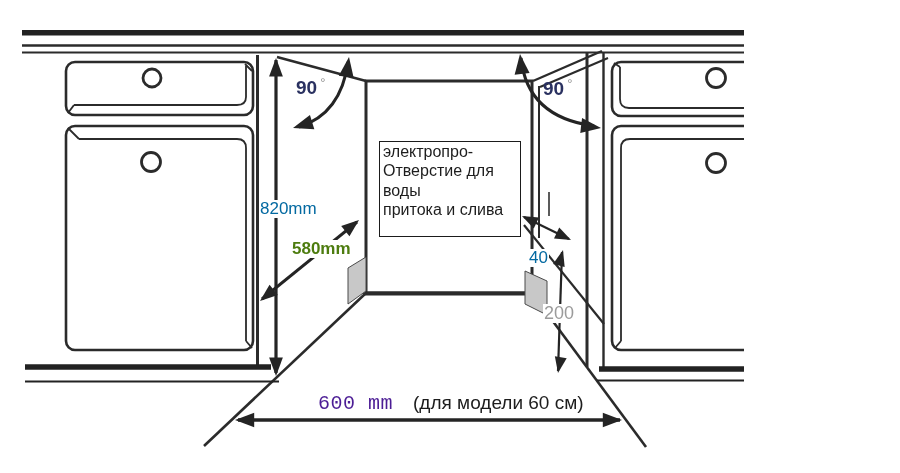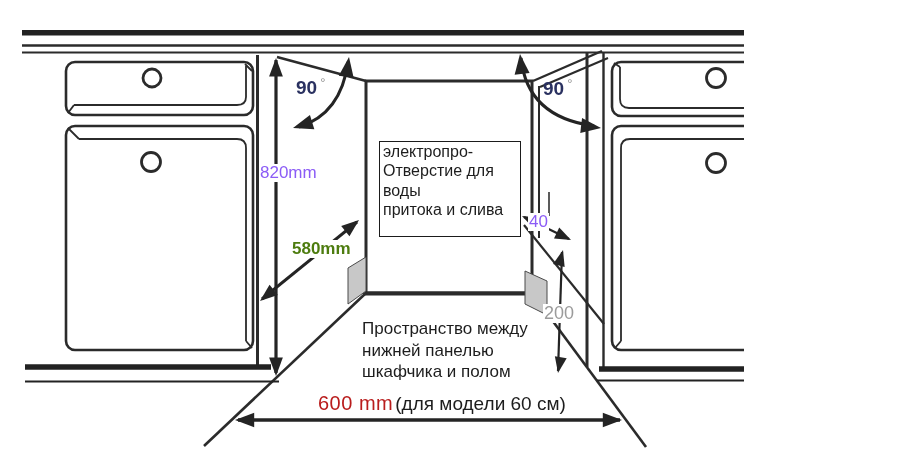--- a/index.html
+++ b/index.html
@@ -2,41 +2,41 @@
 <html><head>
 <meta charset="utf-8">
 <style>
   html,body{margin:0;padding:0;background:#ffffff;}
   #stage{
     position:relative;width:744px;height:473px;background:#ffffff;overflow:hidden;
     font-family:"Liberation Sans","DejaVu Sans",sans-serif;
   }
   #stage svg{position:absolute;left:0;top:0;}
   .label{position:absolute;white-space:nowrap;line-height:1.05;}
-  .dim-gray{color:#8b5cf6;background:#fff;padding:0 1px;}
+  .dim-gray{color:#0369a1;background:#fff;padding:0 1px;margin-top:36px;}
   .lbl-820{left:259px;top:164px;font-size:17px;}
   .lbl-580{left:291px;top:240px;font-size:17px;font-weight:bold;color:#4d7c0f;background:#fff;padding:0 1px;}
   .lbl-80{left:528px;top:213px;font-size:17px;}
   .lbl-100{left:543px;top:304px;font-size:18px;color:#9b9b9b;background:#fff;padding:0 1px;}
   .lbl-angle{font-size:19px;font-weight:bold;color:#2a3160;}
   .lbl-angle .deg{font-size:13px;color:#8f8f8f;font-weight:normal;vertical-align:7px;margin-left:3px;}
   .lbl-angle-left{left:296px;top:76px;}
   .lbl-angle-right{left:543px;top:77px;}
   .note-box{
     position:absolute;left:379px;top:141px;width:142px;height:96px;
     border:1.6px solid #1b1b1b;background:#fff;color:#1d1d1d;
     font-size:16px;line-height:19.4px;padding:0 0 0 3px;box-sizing:border-box;
     overflow:visible;
   }
   .floor-note{
     position:absolute;left:362px;top:318px;width:190px;color:#1d1d1d;
     font-size:17px;line-height:21.5px;
   }
   .width-row{position:absolute;font-size:19px;color:#1d1d1d;}
-  .width-row .num{font-size:20px;color:#b91c1c;letter-spacing:0.5px;margin-right:2px;}
+  .width-row .num{font-size:20px;color:#4c1d95;letter-spacing:0.5px;margin-right:20px;font-family:Liberation Mono, monospace;}
   .row-600{left:318px;top:392px;}
   .row-450{left:318px;top:423px;}
   .row-450 .num{font-size:21px;}
 </style>
 </head>
 <body>
 
 <div id="stage">
 
   <svg width="900" height="473" viewBox="0 0 900 473">
@@ -141,22 +141,17 @@
 
   <div class="label lbl-100">200</div>
 
   <div class="note-box">
     <div>электропро-</div>
     <div>Отверстие для</div>
     <div>воды</div>
     <div>притока и слива</div>
   </div>
 
-  <div class="floor-note">
-    <div>Пространство между</div>
-    <div>нижней панелью</div>
-    <div>шкафчика и полом</div>
-  </div>
 
   <div class="width-row row-600"><span class="num">600 mm</span><span>(для модели 60 см)</span></div>
 
 
 </div>
 
 </body></html>

